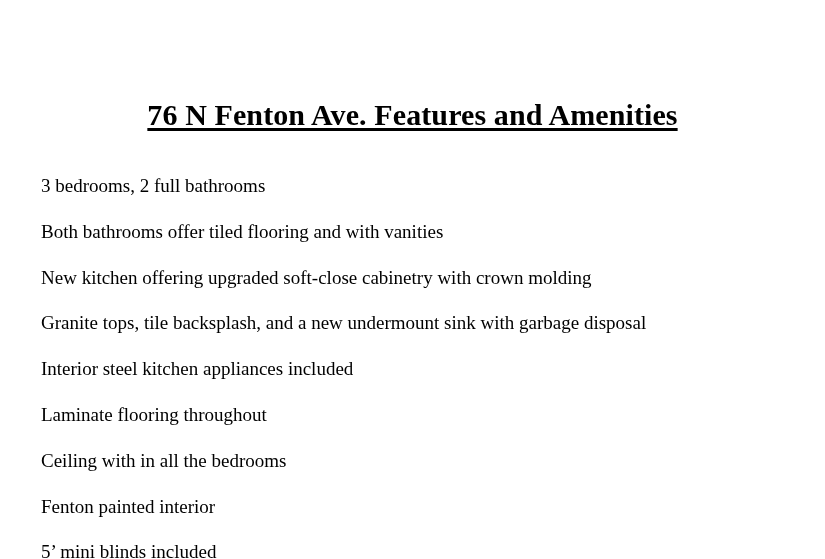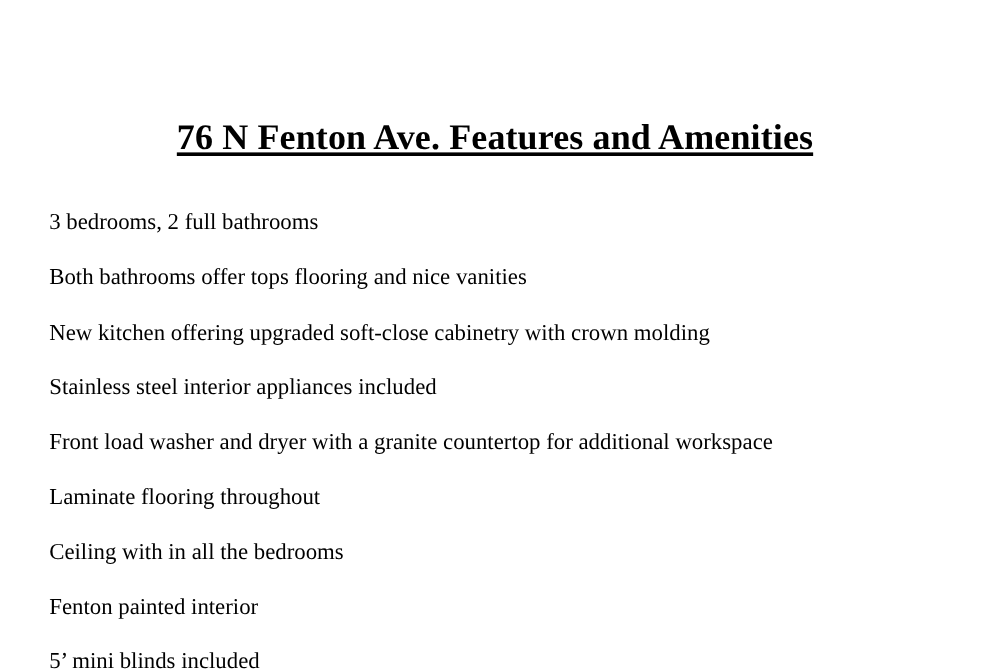--- a/index.html
+++ b/index.html
@@ -58,23 +58,23 @@
 </style>
 </head>
 <body>
 
 <div class="page">
 
   <h1 class="doc-title"><span>76 N Fenton Ave. Features and Amenities</span></h1>
 
   <div class="body-block">
     <div class="amenity-line">3 bedrooms, 2 full bathrooms</div>
-    <div class="amenity-line">Both bathrooms offer tops flooring and nice vanities</div>
+    <div class="amenity-line">Both bathrooms offer tiled flooring and with vanities</div>
     <div class="amenity-line">New kitchen offering upgraded soft-close cabinetry with crown molding</div>
-    <div class="amenity-line">Stainless steel interior appliances included</div>
-    <div class="amenity-line">Front load washer and dryer with a granite countertop for additional workspace</div>
+    <div class="amenity-line">Granite tops, tile backsplash, and a new undermount sink with garbage disposal</div>
+    <div class="amenity-line">Interior steel kitchen appliances included</div>
     <div class="amenity-line">Laminate flooring throughout</div>
     <div class="amenity-line">Ceiling with in all the bedrooms</div>
     <div class="amenity-line">Fenton painted interior</div>
     <div class="amenity-line">5’ mini blinds included</div>
   </div>
 
 </div>
 
 </body></html>

